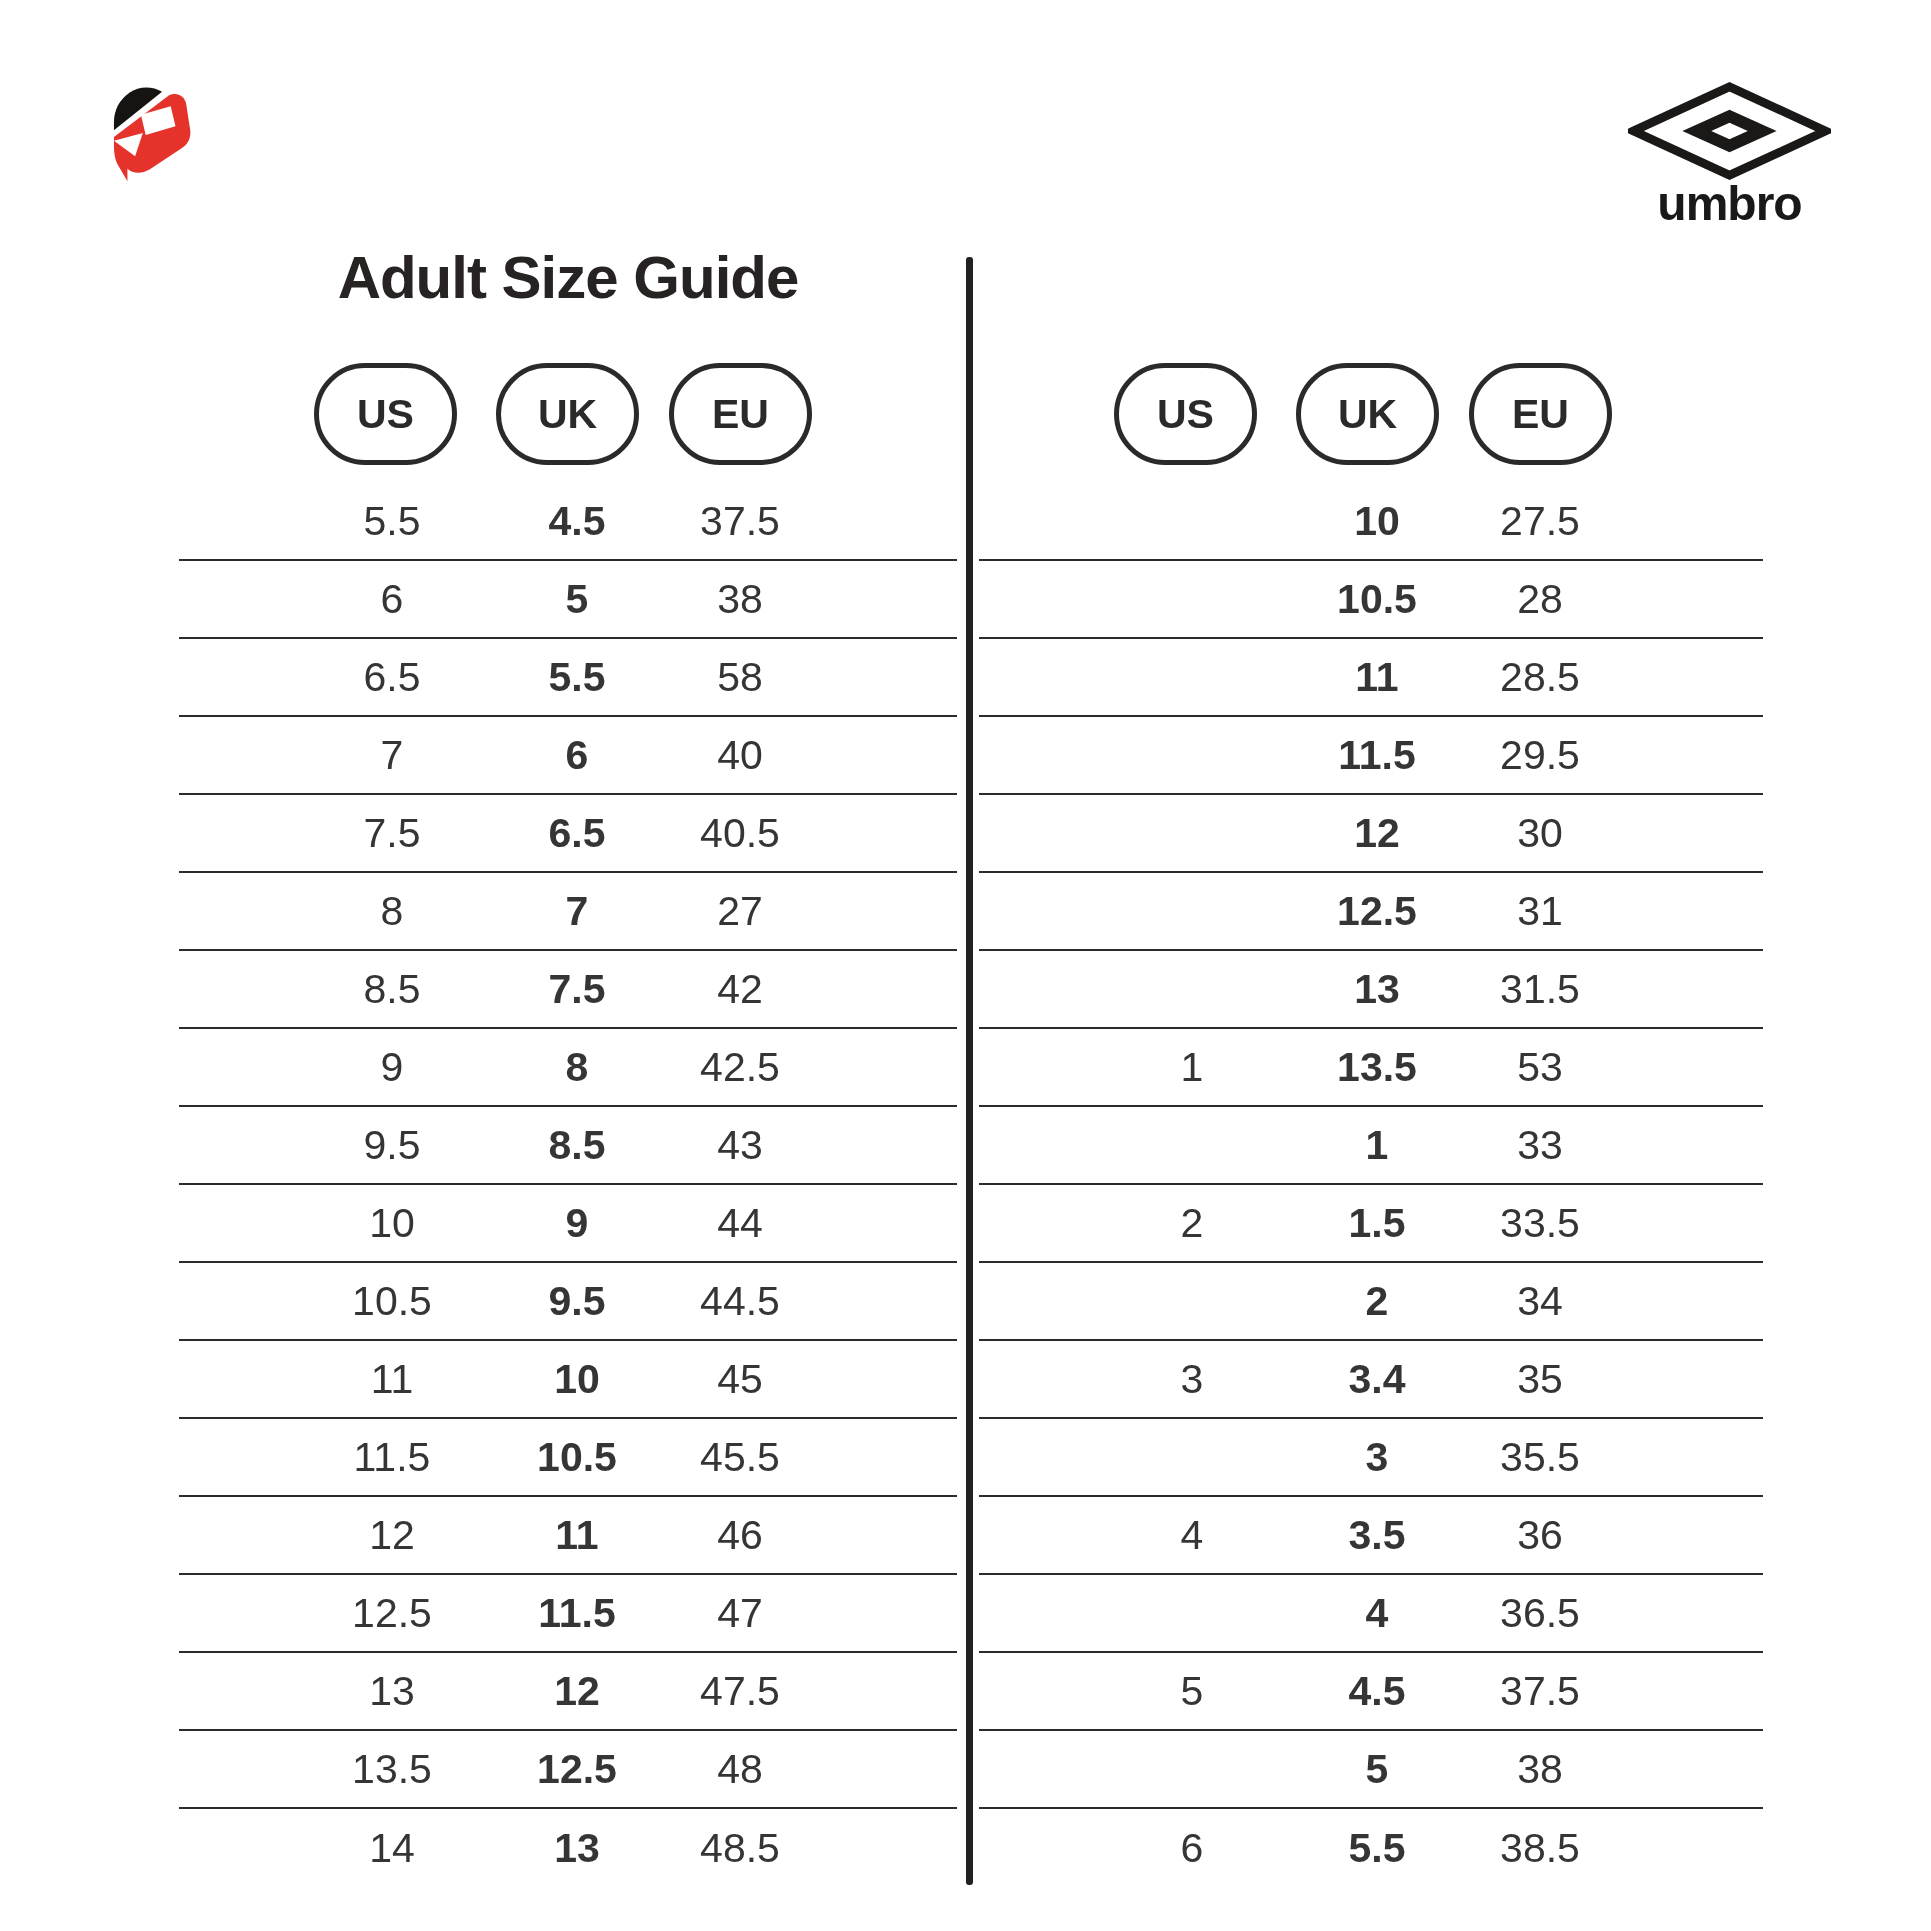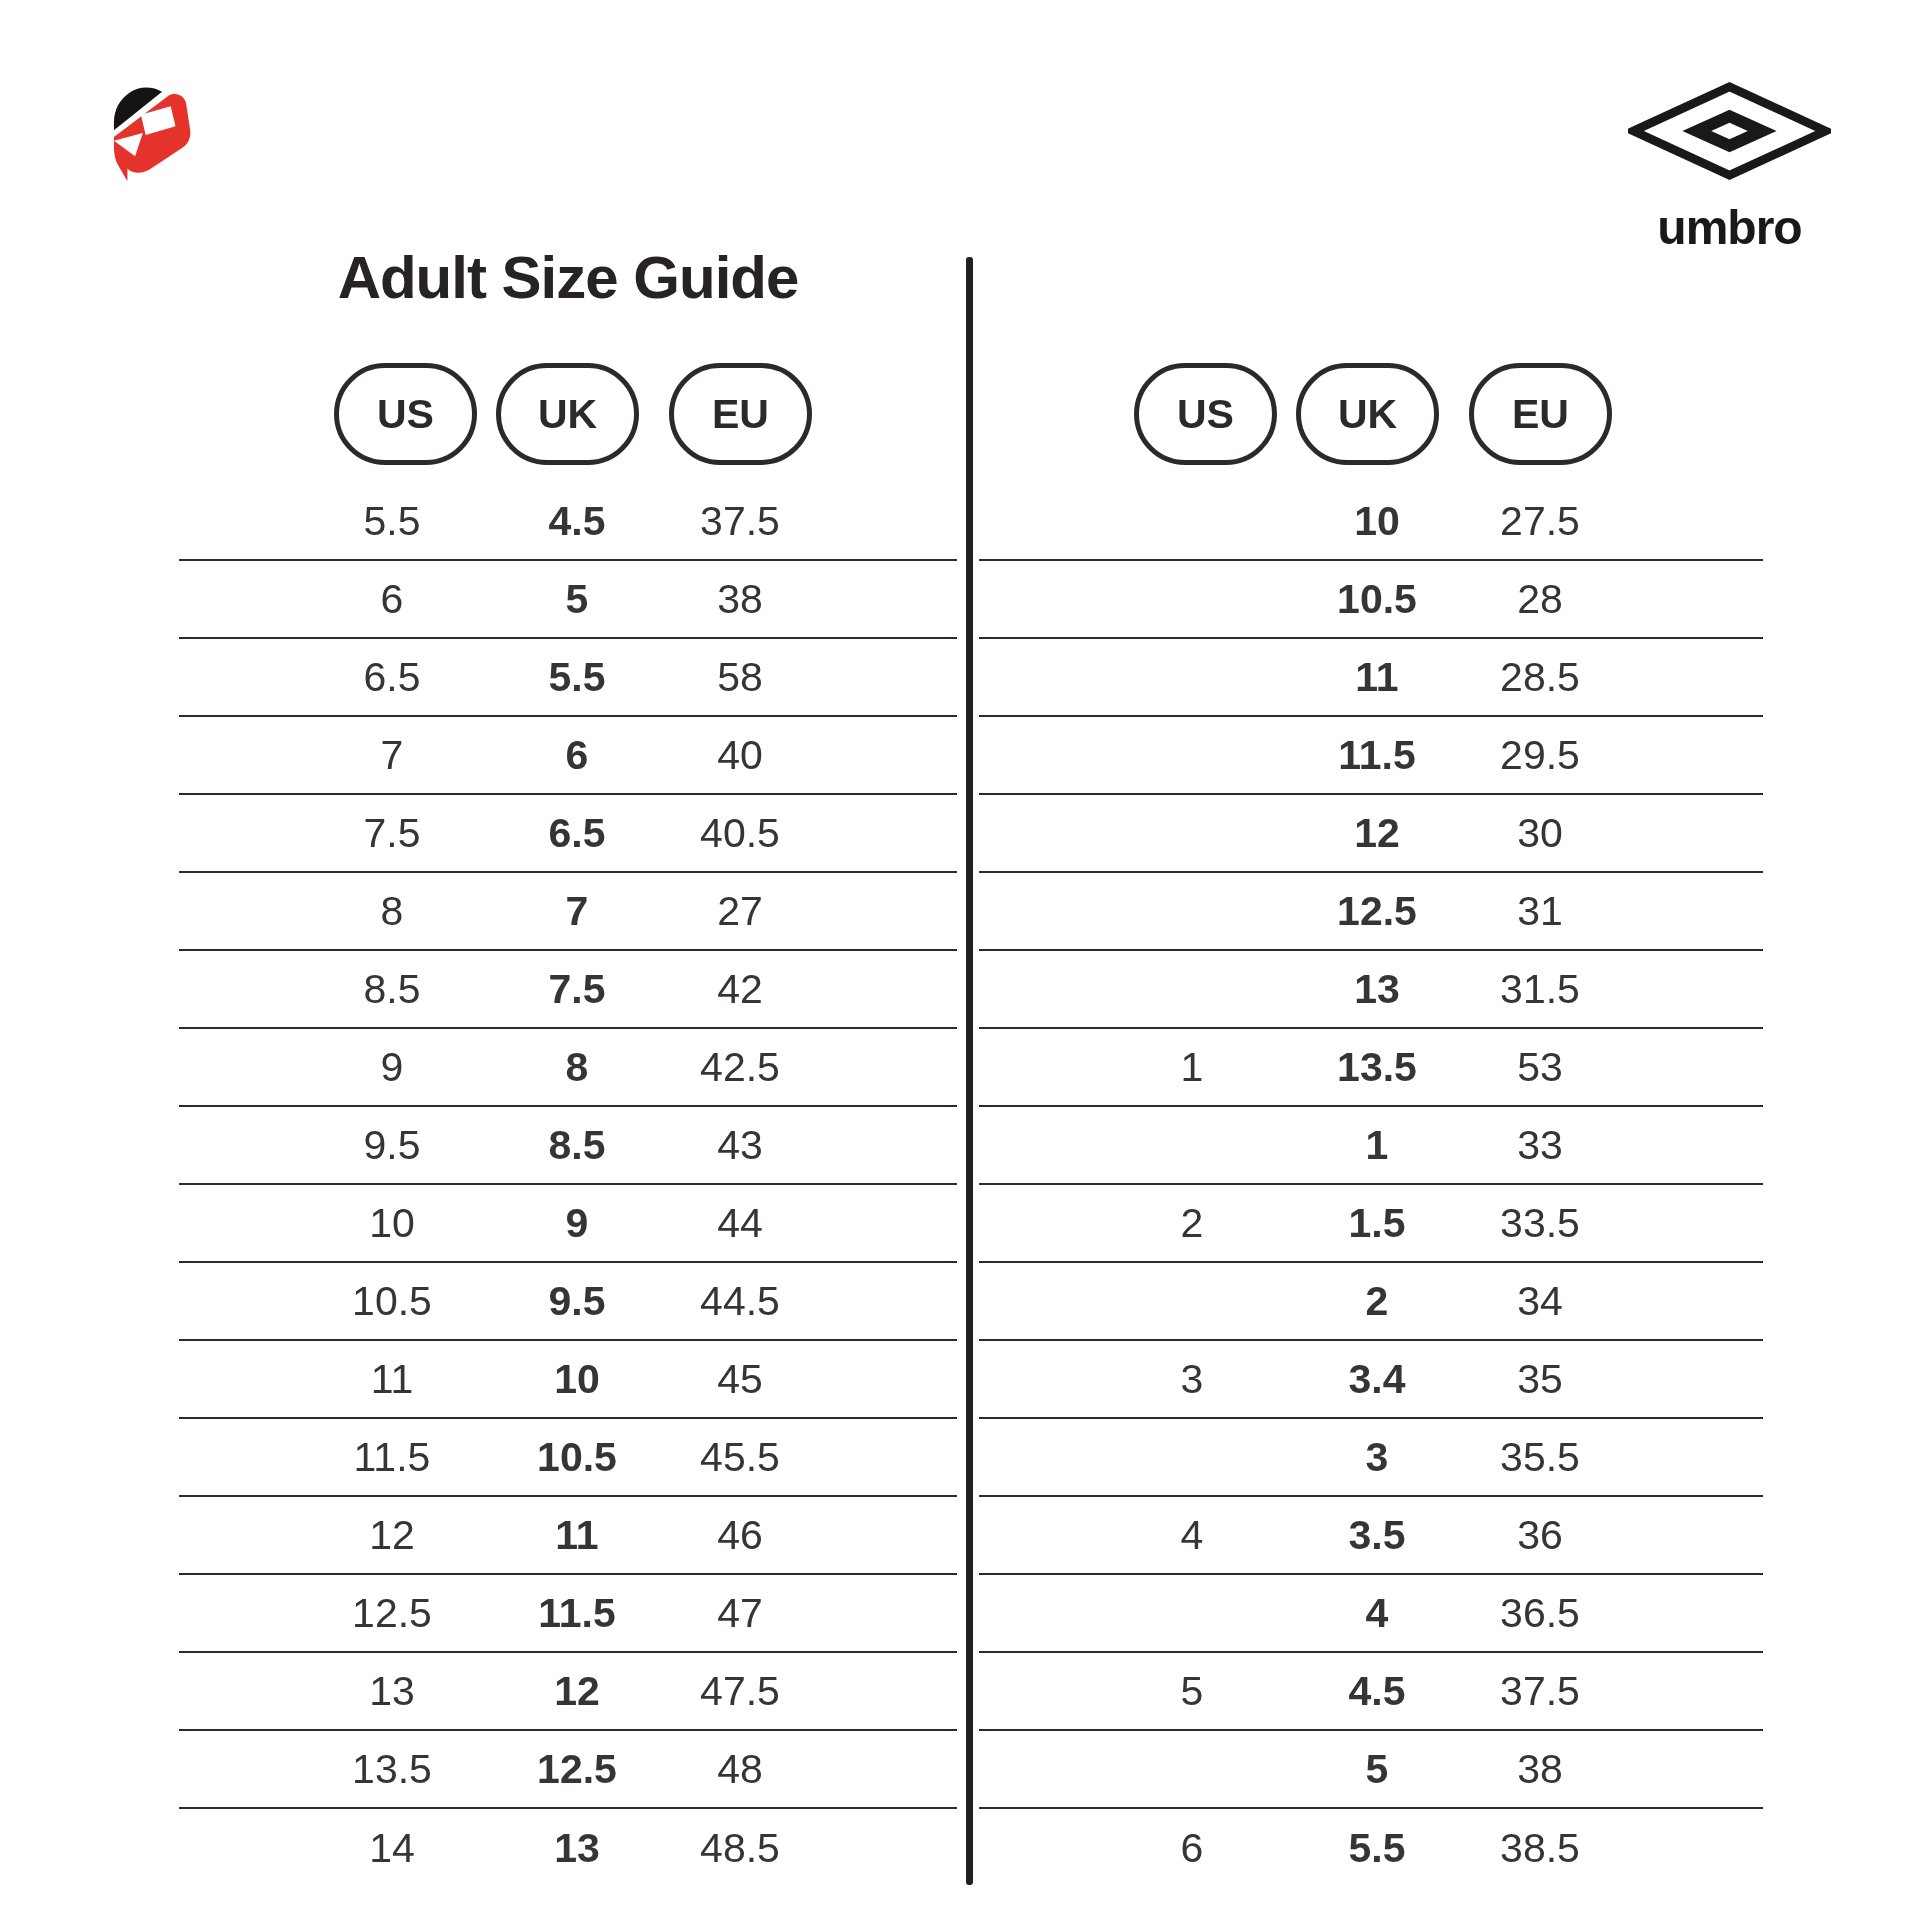--- a/index.html
+++ b/index.html
@@ -16,40 +16,40 @@
   .pfg-logo { position:absolute; left:106px; top:83px; width:406px; height:116px; }
   .pfg-icon { position:absolute; left:0; top:1.9px; width:89px; height:100px; }
   .pfg-text { position:absolute; left:98px; top:5.8px; line-height:1; }
   .pfg-pro     { display:block; font-size:26px; font-weight:600; letter-spacing:3.9px; color:#e5332c; }
   .pfg-foot    { display:block; margin-top:4.8px; font-size:33px; font-weight:800; letter-spacing:1.4px; color:#161313; }
   .pfg-group   { display:block; margin-top:5.8px; font-size:26px; font-weight:600; letter-spacing:3.9px; color:#e5332c; }
 
   .umbro-logo { position:absolute; left:1628px; top:81px; width:203px; height:145px; }
   .umbro-diamond { position:absolute; left:0; top:0; width:203px; height:100px; }
   .umbro-word { position:absolute; left:0; top:95px; width:203px; text-align:center;
-                font-size:48px; font-weight:800; letter-spacing:-1px; color:#1b1918;margin-top:24px; }
+                font-size:48px; font-weight:800; letter-spacing:-1px; color:#1b1918; }
 
   
   .divider { position:absolute; left:966px; top:257px; width:6.8px; height:1628px;
              background:#232120; border-radius:2.9px; }
 
   
   .guide { position:absolute; top:0; height:1931px; }
   .guide.adult  { left:179px;  width:778px; }
   .guide.junior { left:979px; width:784px; }
 
   .guide-title { position:absolute; top:243px; left:0; width:100%;
                  text-align:center; font-size:60px; font-weight:700;
                  letter-spacing:-1px; color:#272323; }
 
   .pill { position:absolute; top:363px; width:143px; height:102px;
           border:5.8px solid #2c2929; border-radius:51px;
           display:flex; align-items:center; justify-content:center;
           font-size:41px; font-weight:700; color:#2c2929; background:#fff; }
-  .pill.p0 { left:155px; }
+  .pill.p0 { left:135px; }
   .pill.p1 { left:317px; }
   .pill.p2 { left:490px; }
 
   .rows { position:absolute; top:483px; left:0; width:100%; }
   .t-row { position:relative; height:78px; border-bottom:2.9px solid #2d2a29; }
   .t-row:last-child { border-bottom:none; }
   .cell { position:absolute; top:0; height:100%; width:174px;
           display:flex; align-items:center; justify-content:center;
           font-size:41px; color:#373434; }
   .cell.c0 { left:126px; }

